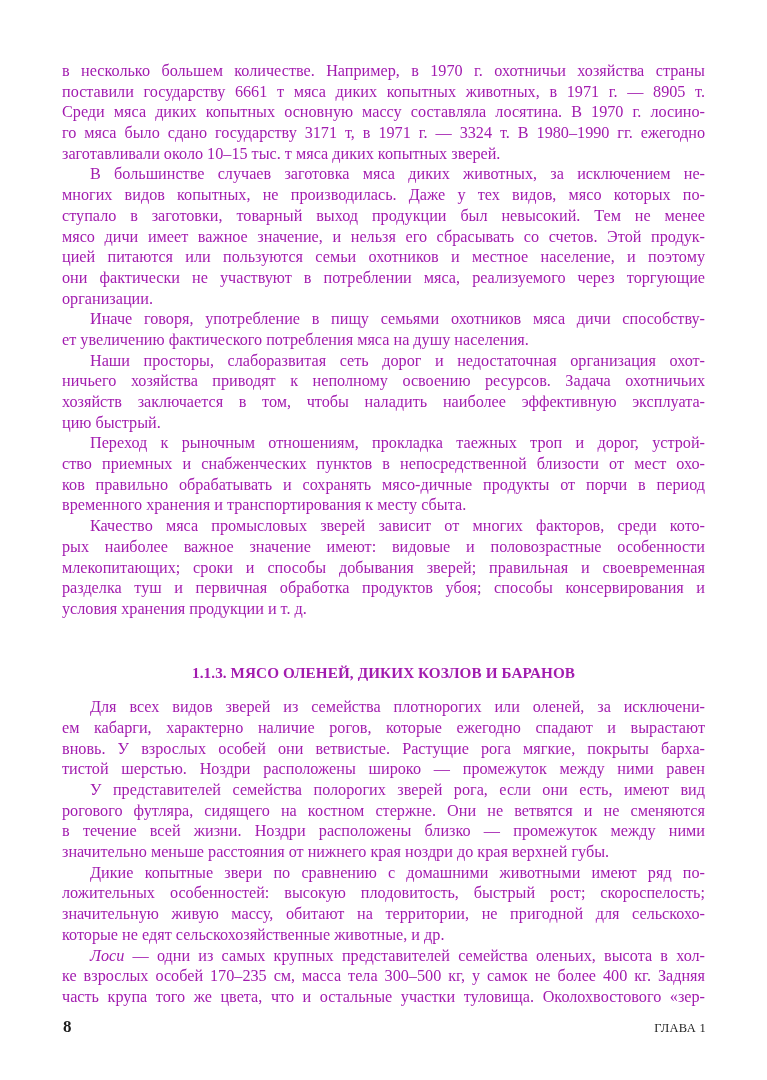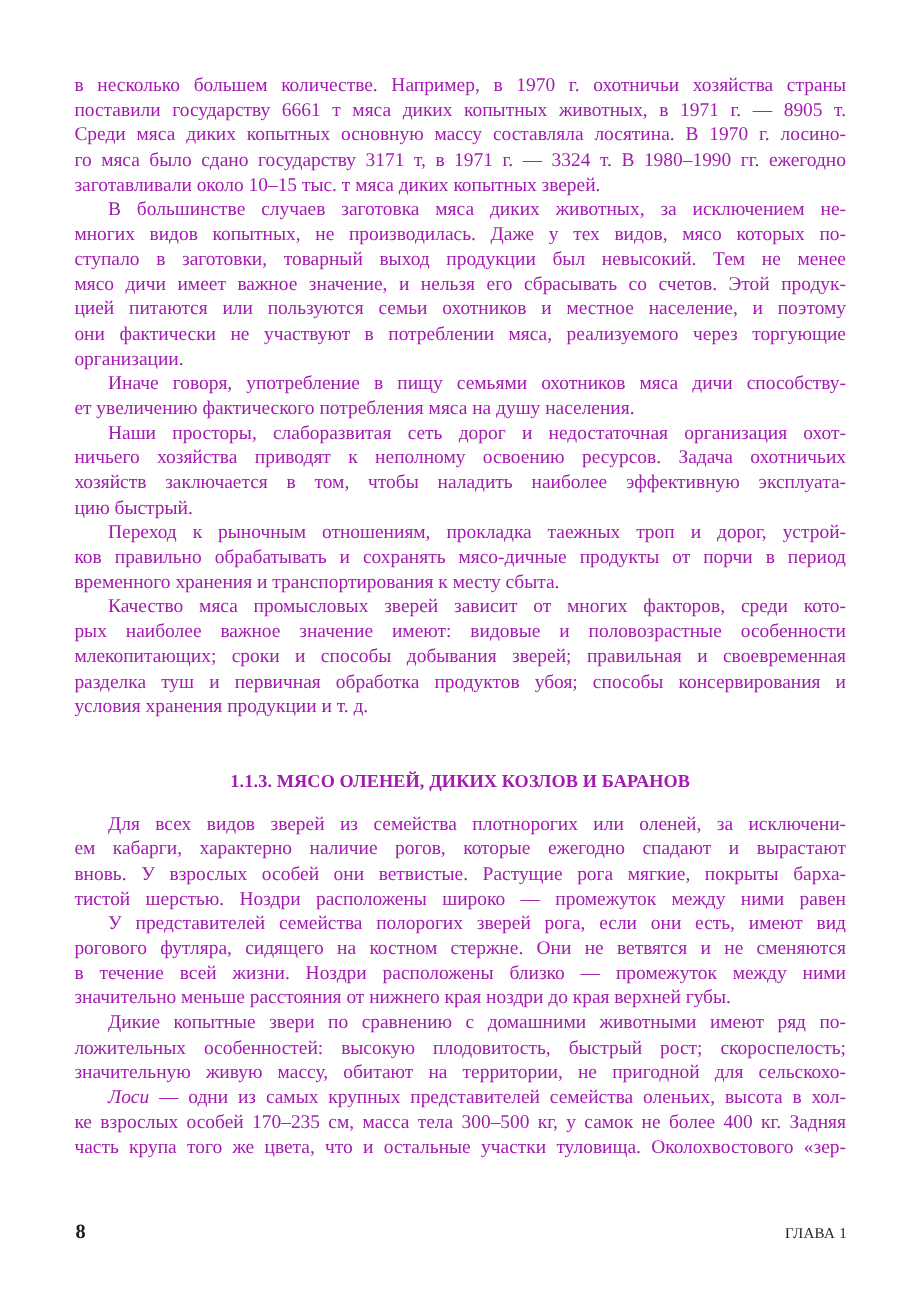--- a/index.html
+++ b/index.html
@@ -56,20 +56,21 @@
         <span class="line last">ет увеличению фактического потребления мяса на душу населения.</span>
       </div>
       <div class="para">
         <span class="line indent">Наши просторы, слаборазвитая сеть дорог и недостаточная организация охот-</span>
         <span class="line">ничьего хозяйства приводят к неполному освоению ресурсов. Задача охотничьих</span>
         <span class="line">хозяйств заключается в том, чтобы наладить наиболее эффективную эксплуата-</span>
         <span class="line last">цию быстрый.</span>
       </div>
       <div class="para">
         <span class="line indent">Переход к рыночным отношениям, прокладка таежных троп и дорог, устрой-</span>
+        <span class="line">ство приемных и снабженческих пунктов в непосредственной близости от мест охо-</span>
         <span class="line">ков правильно обрабатывать и сохранять мясо-дичные продукты от порчи в период</span>
         <span class="line last">временного хранения и транспортирования к месту сбыта.</span>
       </div>
       <div class="para">
         <span class="line indent">Качество мяса промысловых зверей зависит от многих факторов, среди кото-</span>
         <span class="line">рых наиболее важное значение имеют: видовые и половозрастные особенности</span>
         <span class="line">млекопитающих; сроки и способы добывания зверей; правильная и своевременная</span>
         <span class="line">разделка туш и первичная обработка продуктов убоя; способы консервирования и</span>
         <span class="line last">условия хранения продукции и т. д.</span>
       </div>
@@ -85,20 +86,21 @@
       <div class="para">
         <span class="line indent">У представителей семейства полорогих зверей рога, если они есть, имеют вид</span>
         <span class="line">рогового футляра, сидящего на костном стержне. Они не ветвятся и не сменяются</span>
         <span class="line">в течение всей жизни. Ноздри расположены близко — промежуток между ними</span>
         <span class="line last">значительно меньше расстояния от нижнего края ноздри до края верхней губы.</span>
       </div>
       <div class="para">
         <span class="line indent">Дикие копытные звери по сравнению с домашними животными имеют ряд по-</span>
         <span class="line">ложительных особенностей: высокую плодовитость, быстрый рост; скороспелость;</span>
         <span class="line">значительную живую массу, обитают на территории, не пригодной для сельскохо-</span>
+        <span class="line last">которые не едят сельскохозяйственные животные, и др.</span>
       </div>
       <div class="para">
         <span class="line indent"><span class="italic">Лоси</span><span> — одни из самых крупных представителей семейства оленьих, высота в хол-</span></span>
         <span class="line">ке взрослых особей 170–235 см, масса тела 300–500 кг, у самок не более 400 кг. Задняя</span>
         <span class="line">часть крупа того же цвета, что и остальные участки туловища. Околохвостового «зер-</span>
       </div>
     </div>
 </div>
 
 <div class="footer">

